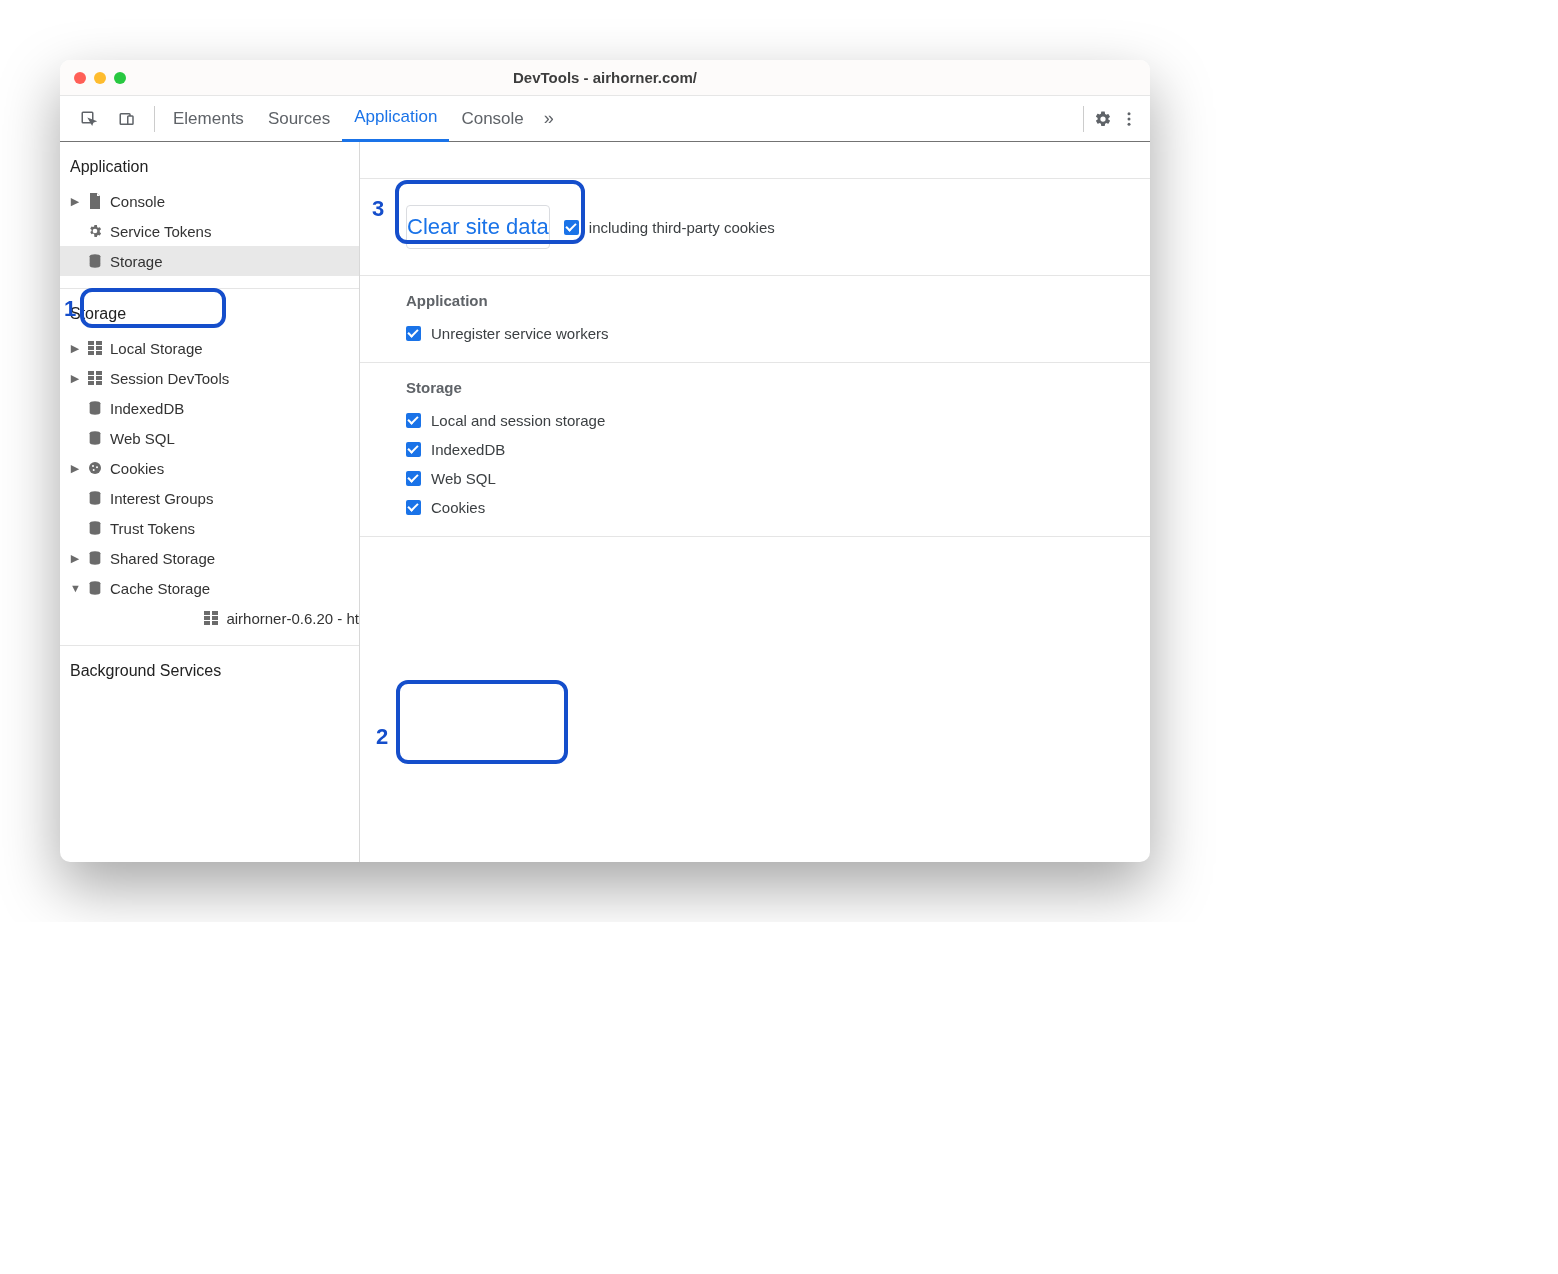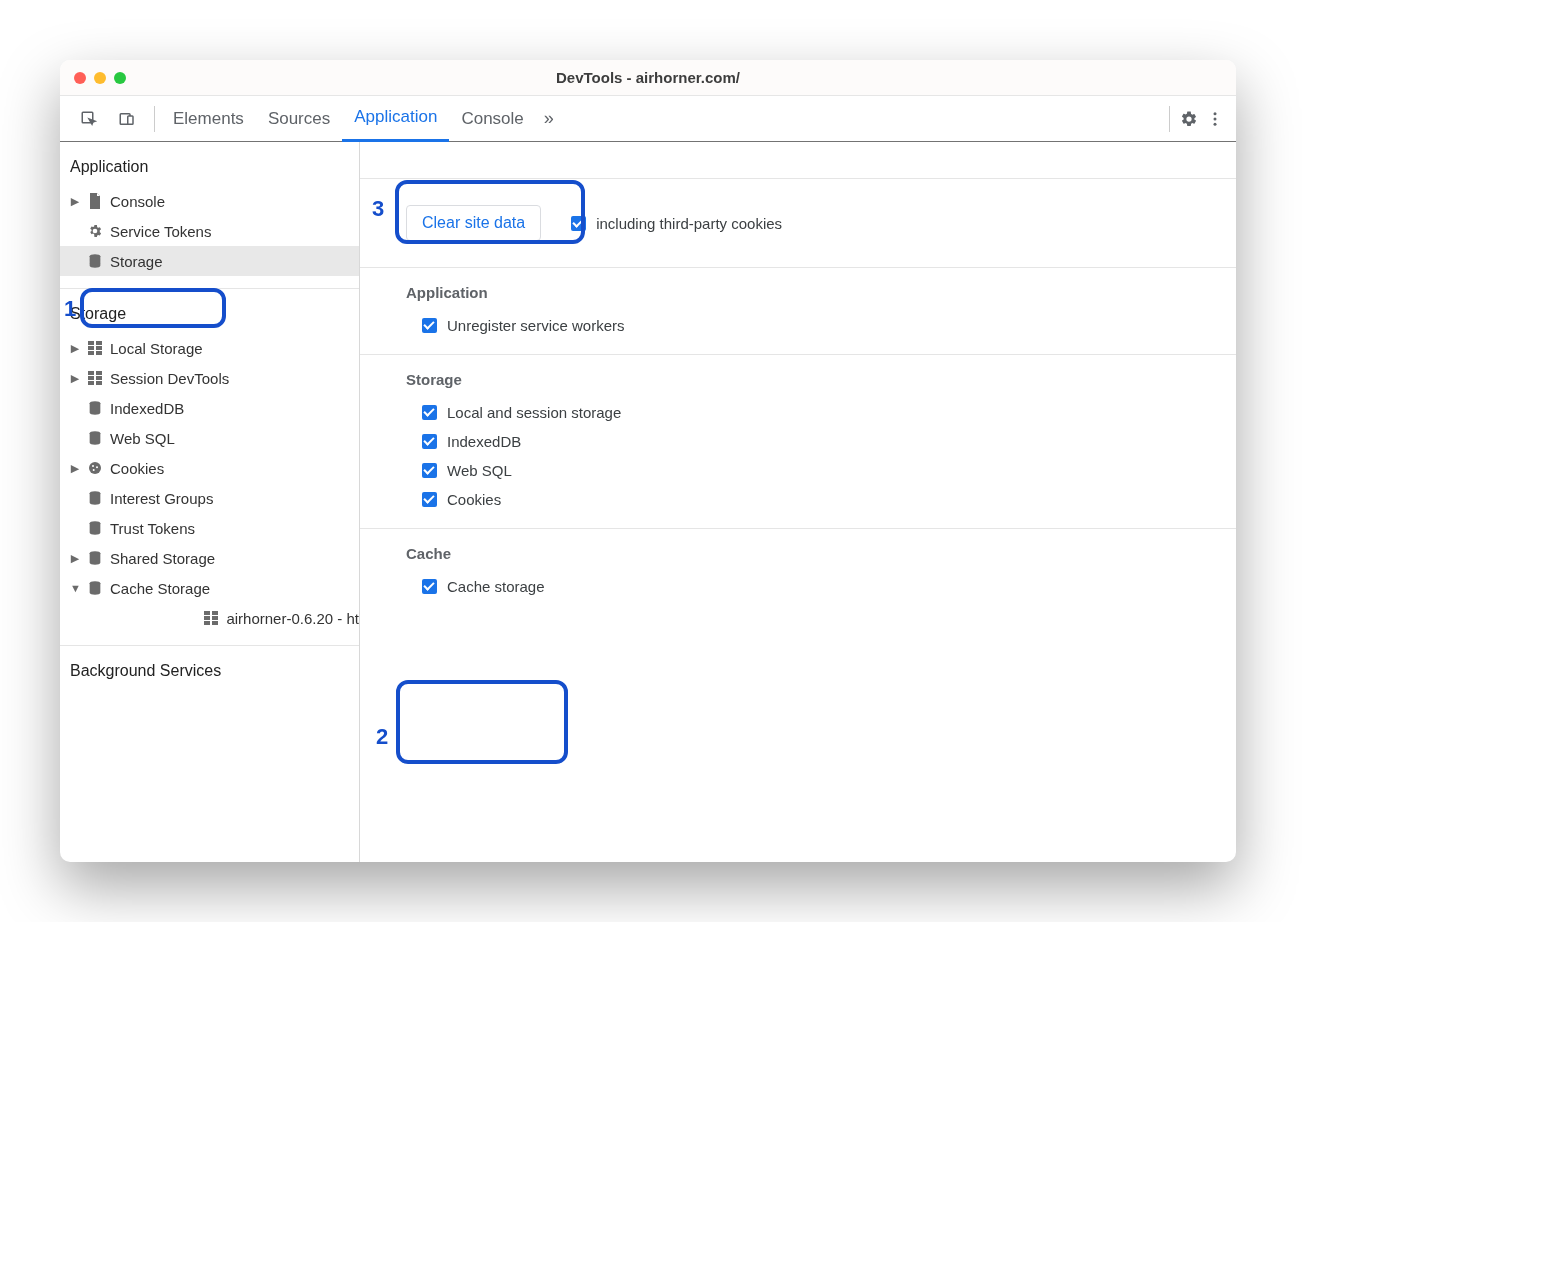--- a/index.html
+++ b/index.html
@@ -2,21 +2,21 @@
 <html><head>
   <meta charset="utf-8">
   <style>
     * { box-sizing: border-box; margin: 0; padding: 0; }
     body {
       font-family: -apple-system, BlinkMacSystemFont, "Segoe UI", Helvetica, Arial, sans-serif;
       background: #fff;
       padding: 60px;
     }
     .window {
-      width: 1176px;
+      width: 1090px;
       background: #fff;
       border-radius: 10px;
       box-shadow: 0 25px 60px rgba(0,0,0,0.35);
       overflow: hidden;
       position: relative;
     }
     
     .titlebar {
       height: 36px;
       background: #fdfbfa;
@@ -62,23 +62,23 @@
     .sicon { width:18px; height:18px; display:flex; align-items:center; justify-content:center; color:#6b6b6b;}
     .row .label { white-space:nowrap; overflow:hidden; text-overflow:ellipsis; }
     .child { padding-left: 42px; justify-content: flex-end; }
     
     .main { flex:1; overflow:auto; }
     .panel { padding: 14px 16px; border-bottom:1px solid #e5e5e5; }
     .panel.first { border-top:1px solid #e5e5e5; margin-top:36px; }
     .row-h { display:flex; align-items:center; gap:14px; padding-left:30px; position:relative;}
     .btn {
       border:1px solid #dadce0; background:#fff; color:#1a73e8;
-      font-size:16px; padding:8px 15px; border-radius:4px; cursor:pointer;
-    }
-    .chk-row { display:flex; align-items:center; gap:10px; font-size:15px; color:#3c4043; padding:6px 0 6px 30px;margin-left:16px;}
+      font-size:22px; padding:8px 0; border-radius:4px; cursor:pointer;
+    }
+    .chk-row { display:flex; align-items:center; gap:10px; font-size:15px; color:#3c4043; padding:6px 0 6px 30px;}
     .checkbox {
       width:15px; height:15px; border-radius:2px; background:#1a73e8; position:relative; flex-shrink:0;
     }
     .checkbox::after {
       content:''; position:absolute; left:4px; top:1px; width:4px; height:8px;
       border:solid #fff; border-width:0 2px 2px 0; transform:rotate(45deg);
     }
     .sec-title { font-size:15px; font-weight:600; color:#5f6368; padding:2px 0 10px 30px;}
     
     .callout {
@@ -335,27 +335,20 @@
         <div class="chk-row">
           <span class="checkbox"></span>
           <span>Web SQL</span>
         </div>
         <div class="chk-row">
           <span class="checkbox"></span>
           <span>Cookies</span>
         </div>
       </div>
 
-      <div class="panel" style="border-bottom:none; position:relative;">
-        <div class="sec-title">Cache</div>
-        <div class="chk-row">
-          <span class="checkbox"></span>
-          <span>Cache storage</span>
-        </div>
-      </div>
 
     </div>
   </div>
 
   <div class="callout" style="left:20px; top:228px; width:146px; height:40px;"></div>
   <div class="callout-num" style="left:4px; top:236px;">1</div>
 
   <div class="callout" style="left:335px; top:120px; width:190px; height:64px;"></div>
   <div class="callout-num" style="left:312px; top:136px;">3</div>
 

